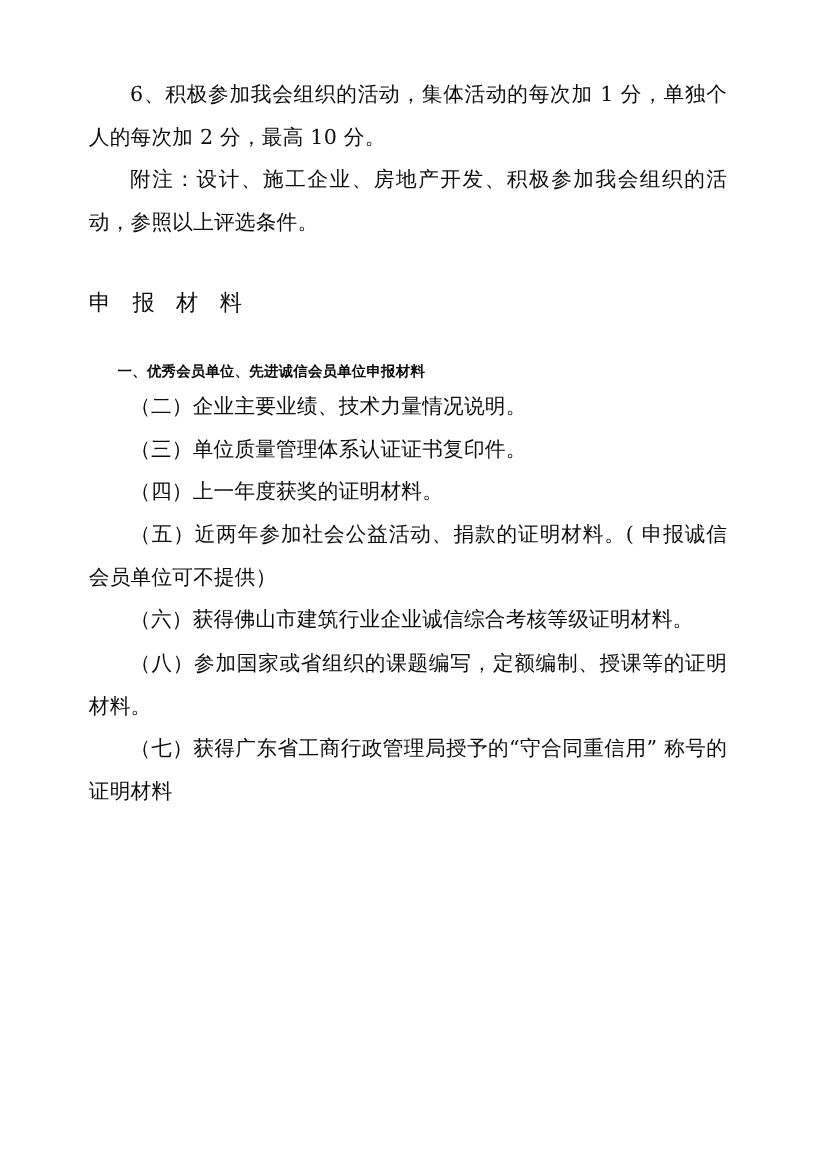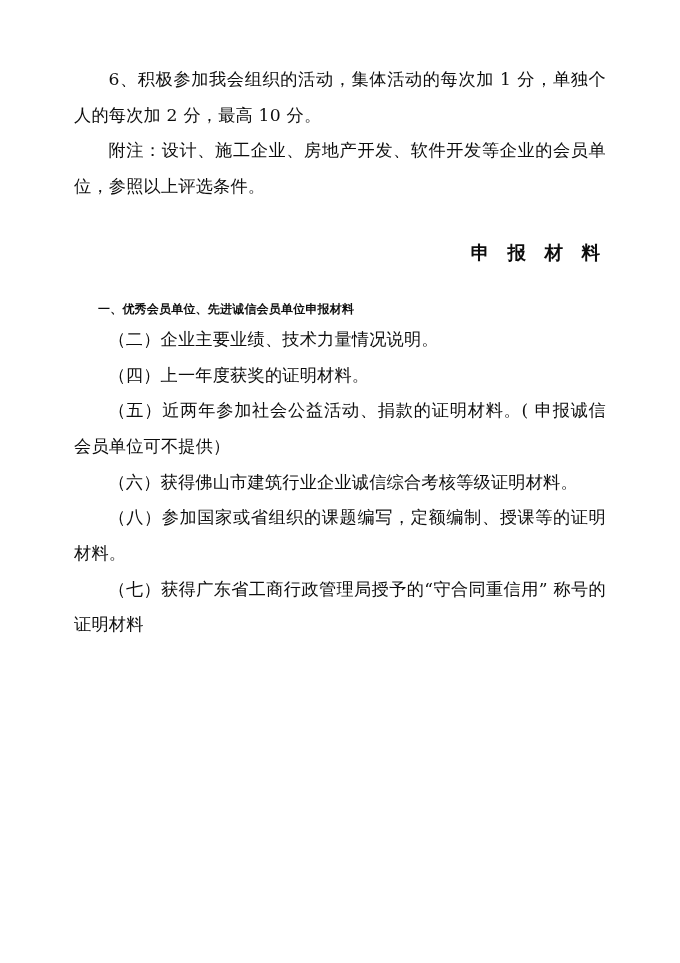--- a/index.html
+++ b/index.html
@@ -24,22 +24,22 @@
     letter-spacing: 0.2px;
     text-align: justify;
     text-justify: inter-ideograph;
     margin: 0;
   }
   .indent {
     text-indent: 2em;
   }
   .heading {
     font-size: 18.5px;
-    font-weight: bold;
-    text-align: right;
+    font-weight: normal;
+    text-align: left;
     letter-spacing: 6px;
     margin: 30px 0 26px 0;
     line-height: 2;
   }
   .section-title {
     font-size: 12px;
     font-weight: bold;
     text-indent: 2em;
     line-height: 2.07;
     margin: 0;
@@ -49,28 +49,29 @@
     margin: 0;
   }
 </style>
 </head>
 <body>
 
 <div class="page">
 
   <div>
     <p class="body-text indent para">6、积极参加我会组织的活动，集体活动的每次加 1 分，单独个人的每次加 2 分，最高 10 分。</p>
-    <p class="body-text indent para">附注：设计、施工企业、房地产开发、软件开发等企业的会员单位，参照以上评选条件。</p>
+    <p class="body-text indent para">附注：设计、施工企业、房地产开发、积极参加我会组织的活动，参照以上评选条件。</p>
   </div>
 
   <h1 class="heading">申 报 材 料</h1>
 
   <div>
     <p class="section-title">一、优秀会员单位、先进诚信会员单位申报材料</p>
     <p class="body-text indent para">（二）企业主要业绩、技术力量情况说明。</p>
+    <p class="body-text indent para">（三）单位质量管理体系认证证书复印件。</p>
     <p class="body-text indent para">（四）上一年度获奖的证明材料。</p>
     <p class="body-text indent para">（五）近两年参加社会公益活动、捐款的证明材料。( 申报诚信会员单位可不提供）</p>
     <p class="body-text indent para">（六）获得佛山市建筑行业企业诚信综合考核等级证明材料。</p>
     <p class="body-text indent para">（八）参加国家或省组织的课题编写，定额编制、授课等的证明材料。</p>
     <p class="body-text indent para">（七）获得广东省工商行政管理局授予的“守合同重信用”  称号的证明材料</p>
   </div>
 
 </div>
 
 </body></html>

